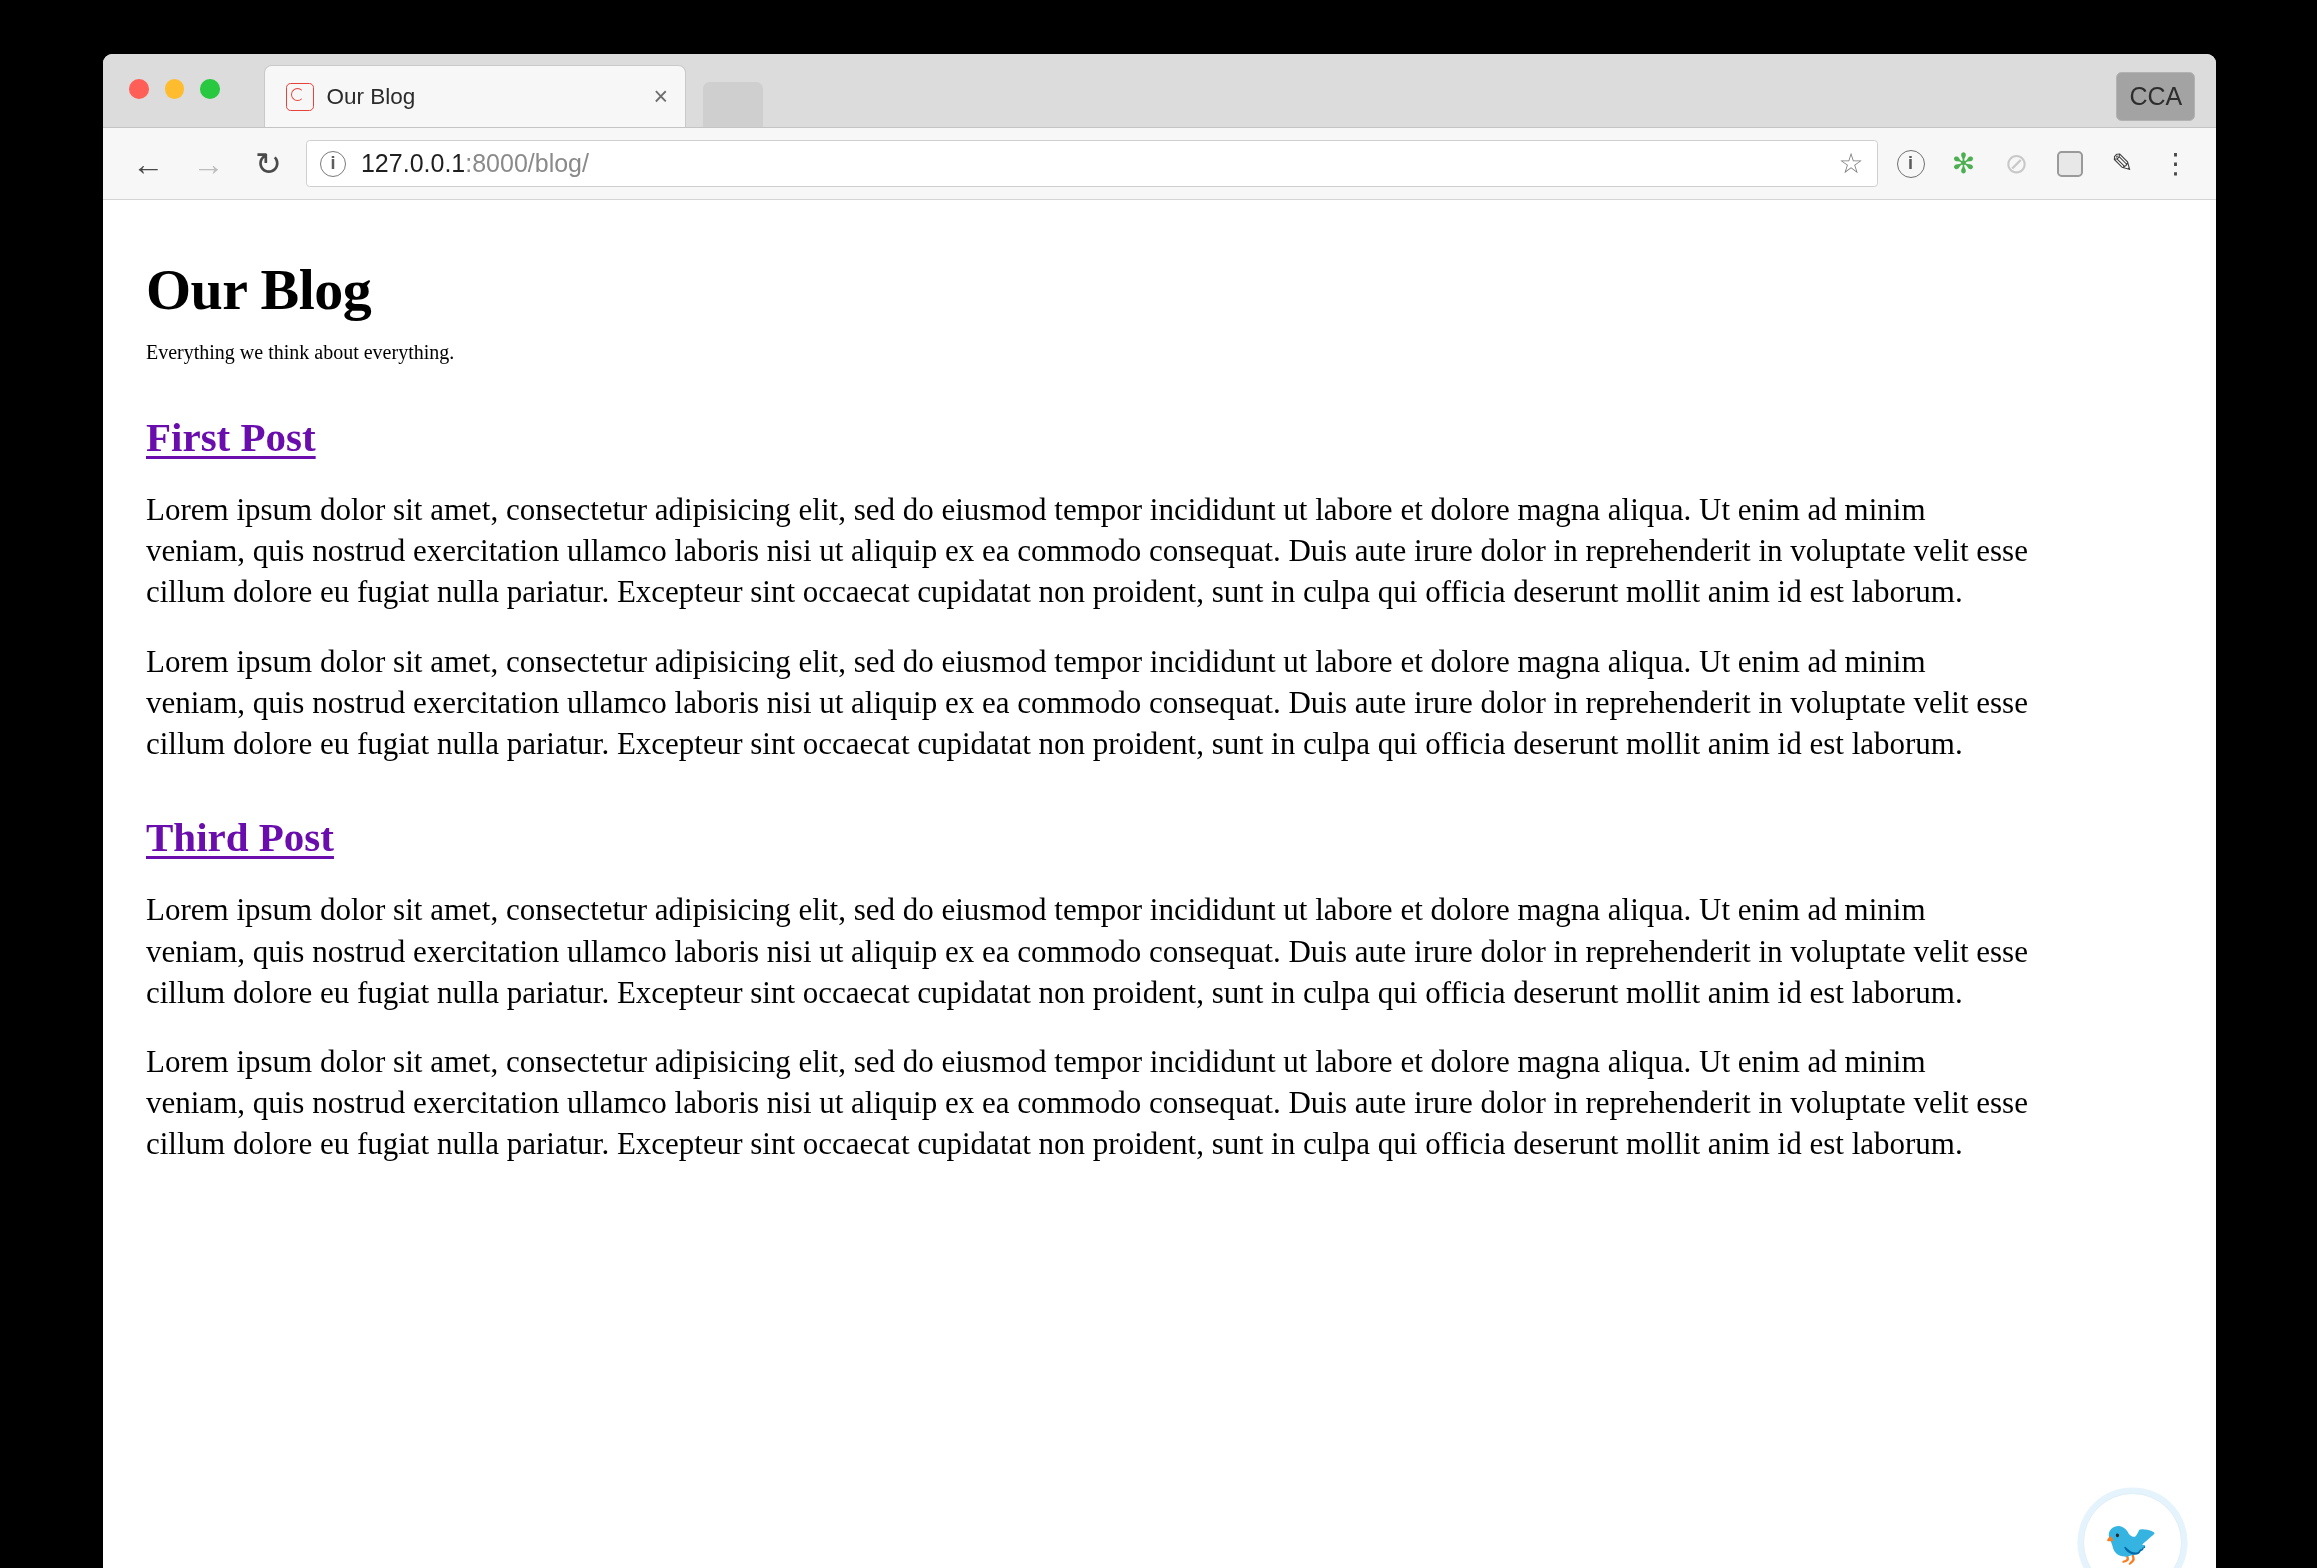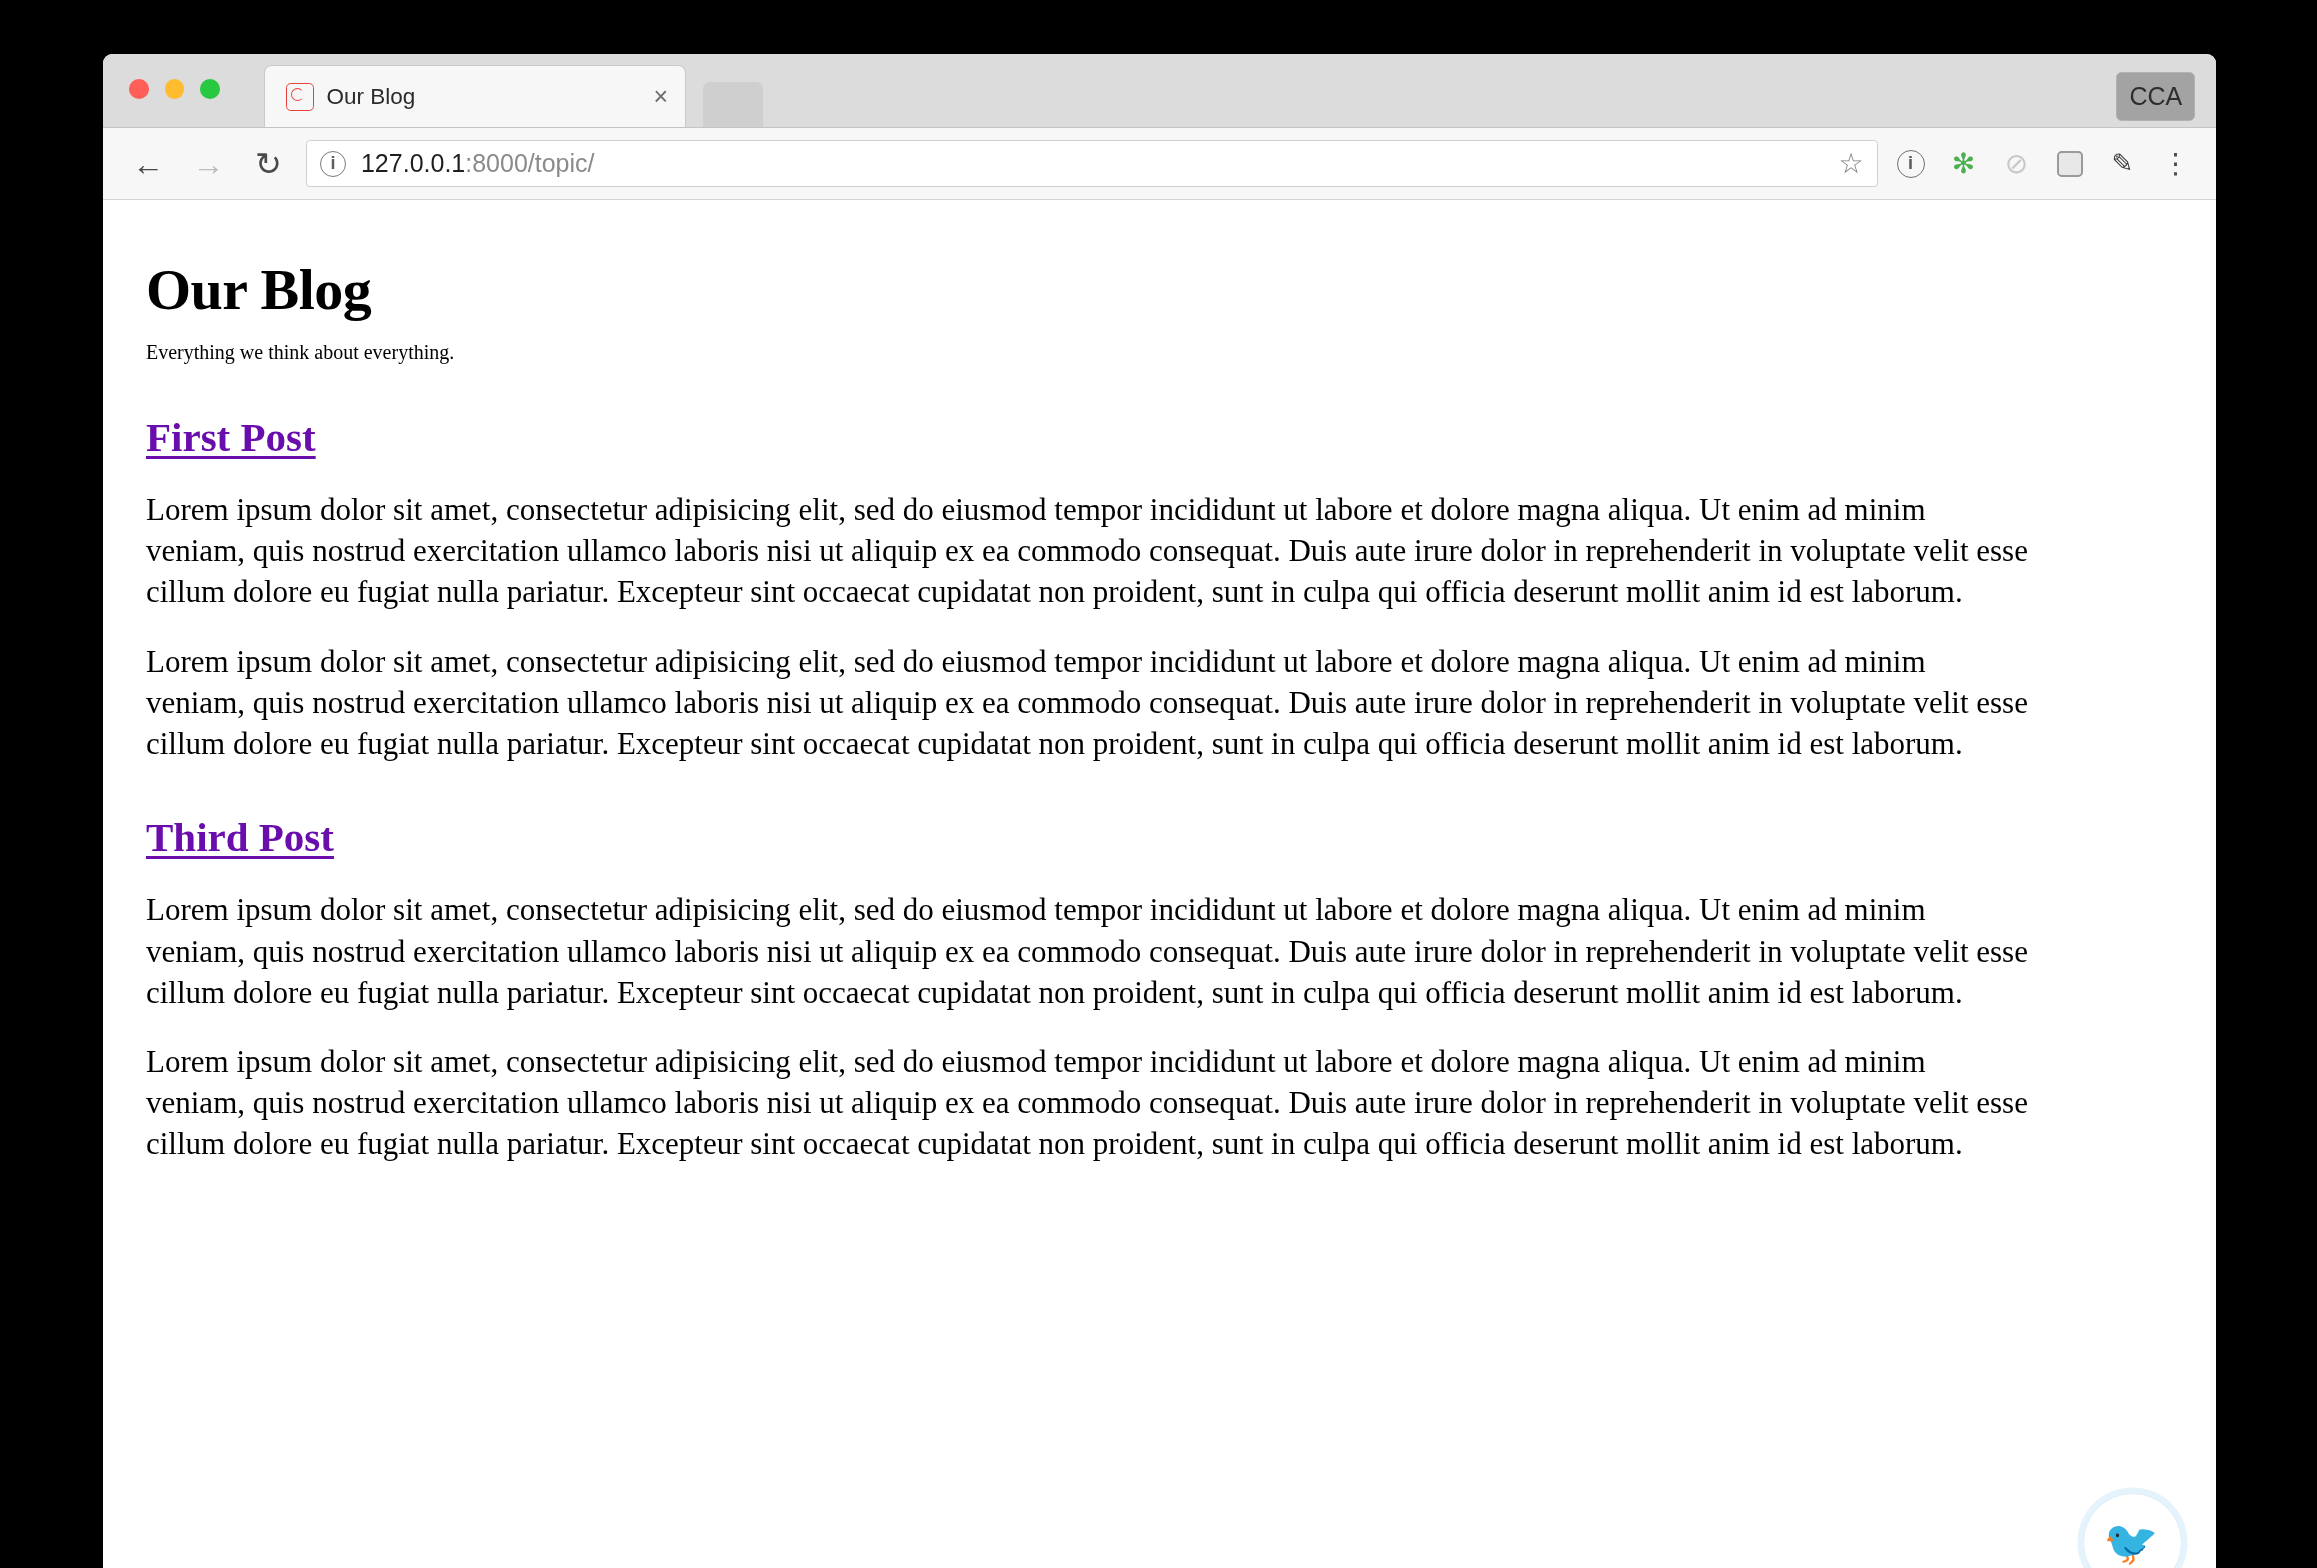--- a/index.html
+++ b/index.html
@@ -313,21 +313,21 @@
     <div class="cca-badge">CCA</div>
   </div>
 
   <div class="toolbar">
     <div class="nav-btn">←</div>
     <div class="nav-btn disabled">→</div>
     <div class="nav-btn">↻</div>
 
     <div class="omnibox">
       <div class="info-icon">i</div>
-      <div class="url"><span class="host">127.0.0.1</span><span>:8000/topic/</span></div>
+      <div class="url"><span class="host">127.0.0.1</span><span>:8000/blog/</span></div>
       <div class="star-icon">☆</div>
     </div>
 
     <div class="ext-icons">
       <div class="ext">
           <span class="circ">i</span>
         </div>
       <div class="ext">
           <span class="puzzle">✻</span>
         </div>

